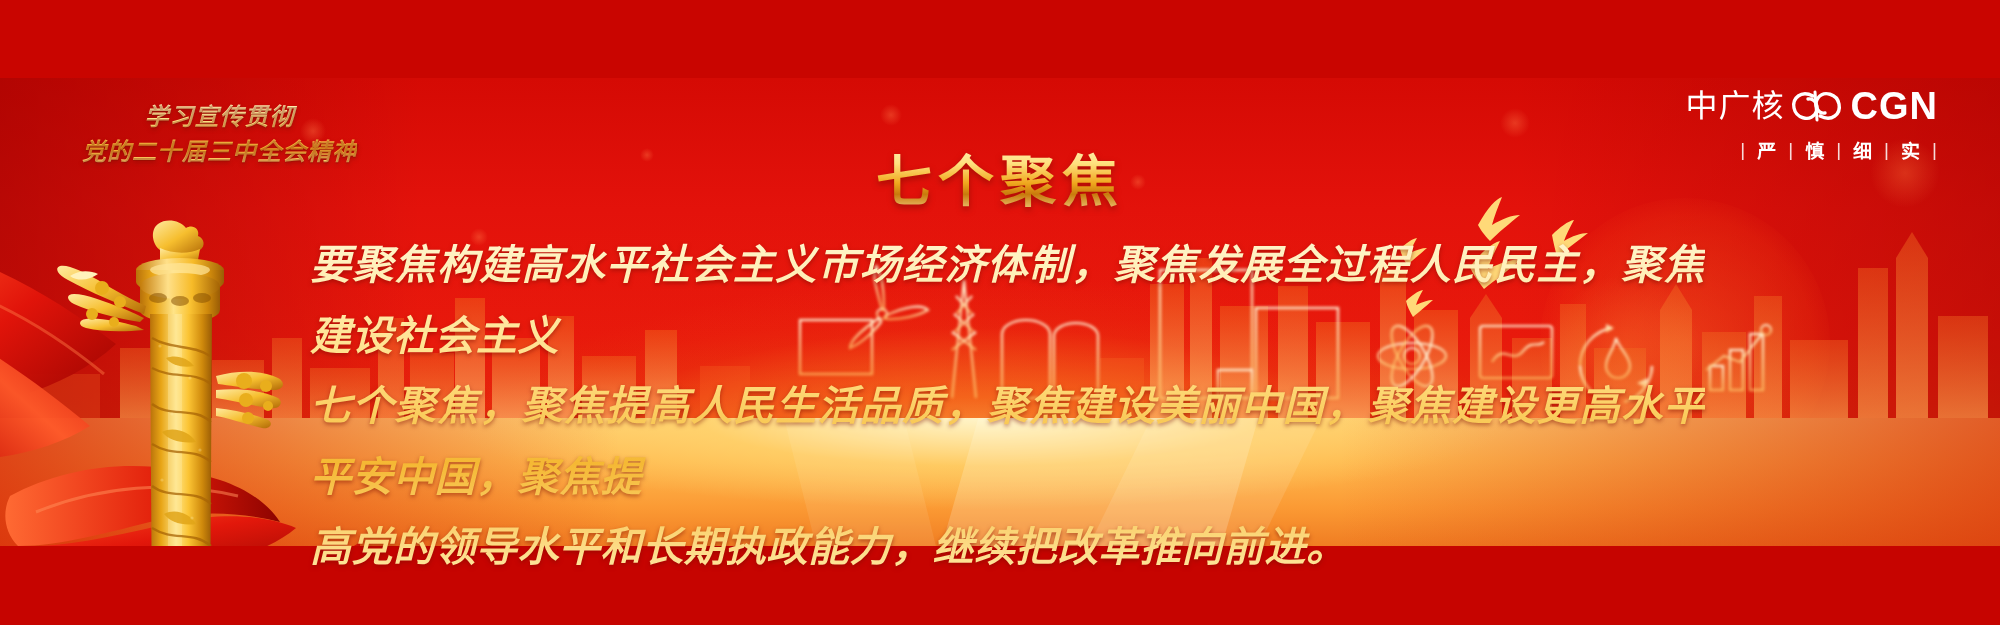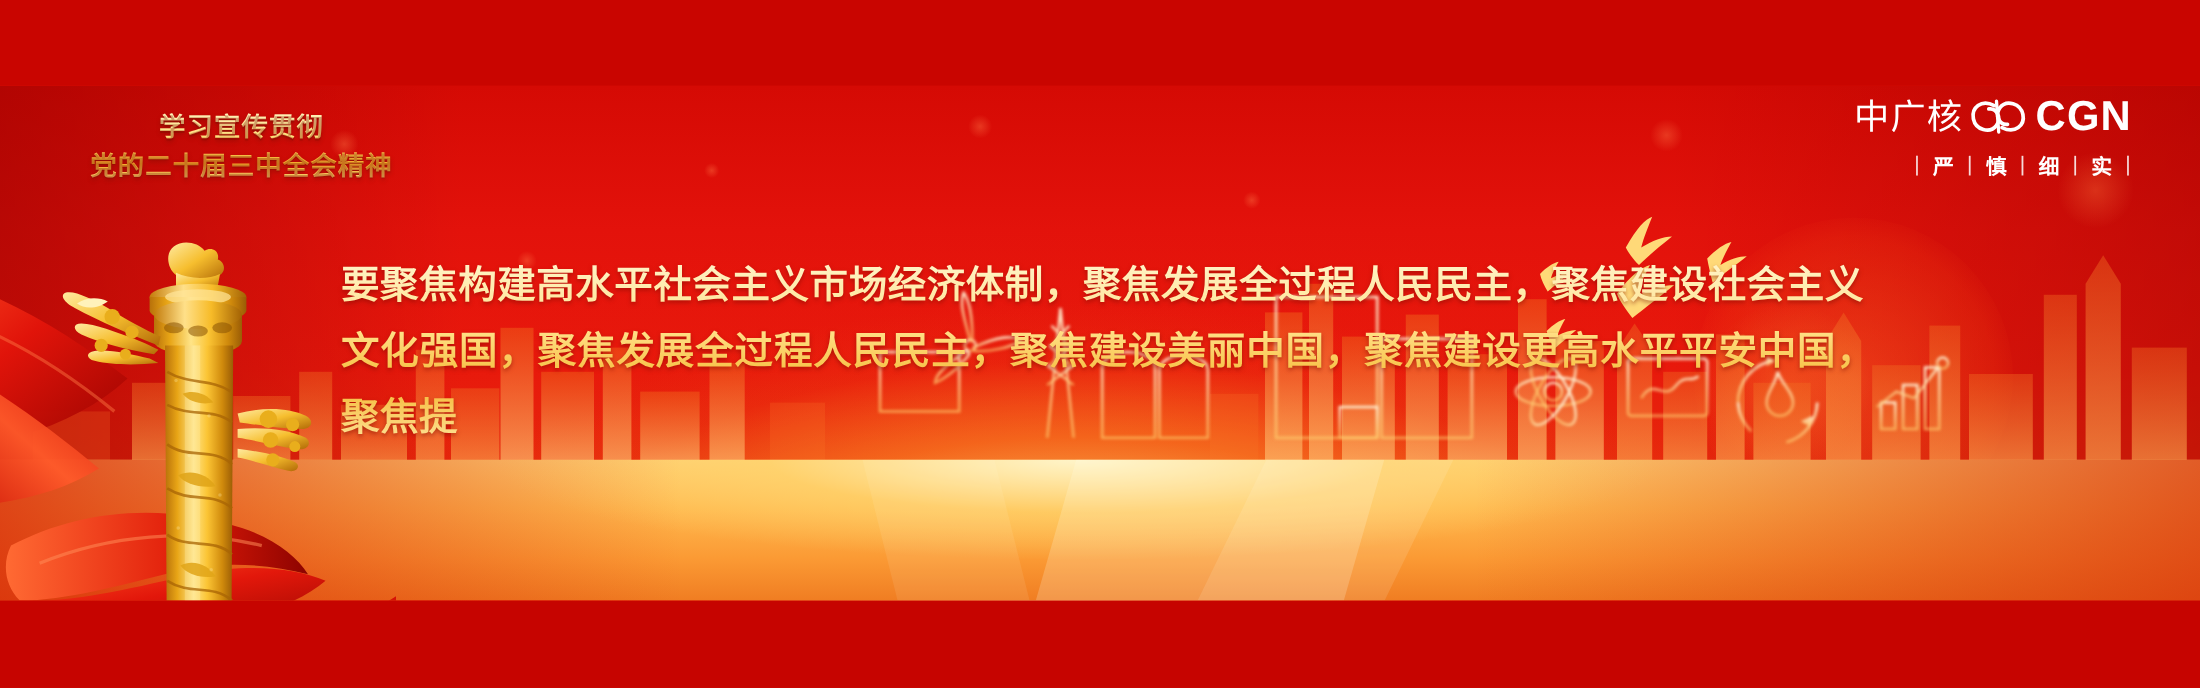--- a/index.html
+++ b/index.html
@@ -87,38 +87,40 @@
 
   
   .slogan{
     position:absolute;left:82px;top:100px;z-index:70;
     text-align:center;line-height:1.45;
     font-size:24px;font-weight:bold;letter-spacing:1px;
     background:linear-gradient(180deg,#fff3c0 0%,#ffd86a 42%,#f3a92a 70%,#ffe79a 100%);
     -webkit-background-clip:text;background-clip:text;color:transparent;
     text-shadow:0 1px 0 rgba(120,20,0,.35);
     filter:drop-shadow(0 2px 2px rgba(120,10,0,.45));
+    font-style:italic;
   }
   .slogan div{white-space:nowrap;}
 
   .title{
     position:absolute;left:0;right:0;top:136px;z-index:70;text-align:center;
     font-size:56px;font-weight:bold;letter-spacing:6px;
     background:linear-gradient(180deg,#fff8d2 0%,#ffe07e 34%,#f0a81e 58%,#c87a0c 72%,#ffe9a6 100%);
     -webkit-background-clip:text;background-clip:text;color:transparent;
     filter:drop-shadow(0 3px 3px rgba(120,10,0,.55));
   }
 
   .body-copy{
     position:absolute;left:310px;top:230px;width:1395px;z-index:70;
-    font-size:35px;font-weight:bold;line-height:1.72;letter-spacing:.5px;
+    font-size:41px;font-weight:bold;line-height:1.72;letter-spacing:.5px;
     text-align:justify;text-align-last:left;
     background:linear-gradient(180deg,#fff6cf 0%,#ffdf84 40%,#f5b833 66%,#ffeaa8 100%);
     -webkit-background-clip:text;background-clip:text;color:transparent;
     filter:drop-shadow(0 2px 2px rgba(120,10,0,.5));
+    font-style:italic;
   }
   .body-copy p{margin:0;}
 
   
   .logo{position:absolute;right:62px;top:86px;z-index:70;text-align:center;color:#fff;}
   .logo-row{display:flex;align-items:center;justify-content:flex-end;gap:4px;}
   .logo-cn{font-size:32px;font-weight:normal;letter-spacing:1px;line-height:1;}
   .logo-en{font-size:38px;font-weight:bold;letter-spacing:1px;line-height:1;text-align:right;}
   .logo-mark{width:58px;height:40px;}
   .logo-motto{
@@ -508,24 +510,26 @@
   </div>
 
   <div class="band band-top"></div>
   <div class="band band-bottom"></div>
 
   <div class="slogan">
     <div>学习宣传贯彻</div>
     <div>党的二十届三中全会精神</div>
   </div>
 
+  <div class="title">七个聚焦</div>
 
   <div class="body-copy">
     <p>要聚焦构建高水平社会主义市场经济体制，聚焦发展全过程人民民主，聚焦建设社会主义</p>
-    <p>文化强国，聚焦发展全过程人民民主，聚焦建设美丽中国，聚焦建设更高水平平安中国，聚焦提</p>
+    <p>七个聚焦，聚焦提高人民生活品质，聚焦建设美丽中国，聚焦建设更高水平平安中国，聚焦提</p>
+    <p>高党的领导水平和长期执政能力，继续把改革推向前进。</p>
   </div>
 
   <div class="logo">
     <div class="logo-row">
       <span class="logo-cn">中广核</span>
       <span class="logo-mark">
         <svg viewBox="0 0 58 40" aria-hidden="true">
           <g fill="none" stroke="#ffffff" stroke-width="3.4" stroke-linecap="round">
             <path d="M24 10 C12 4 3 12 5 22 C7 32 20 36 26 28 C31 21 26 12 19 13"></path>
             <path d="M31 30 C43 36 52 28 50 18 C48 8 35 4 29 12 C24 19 29 28 36 27"></path>

